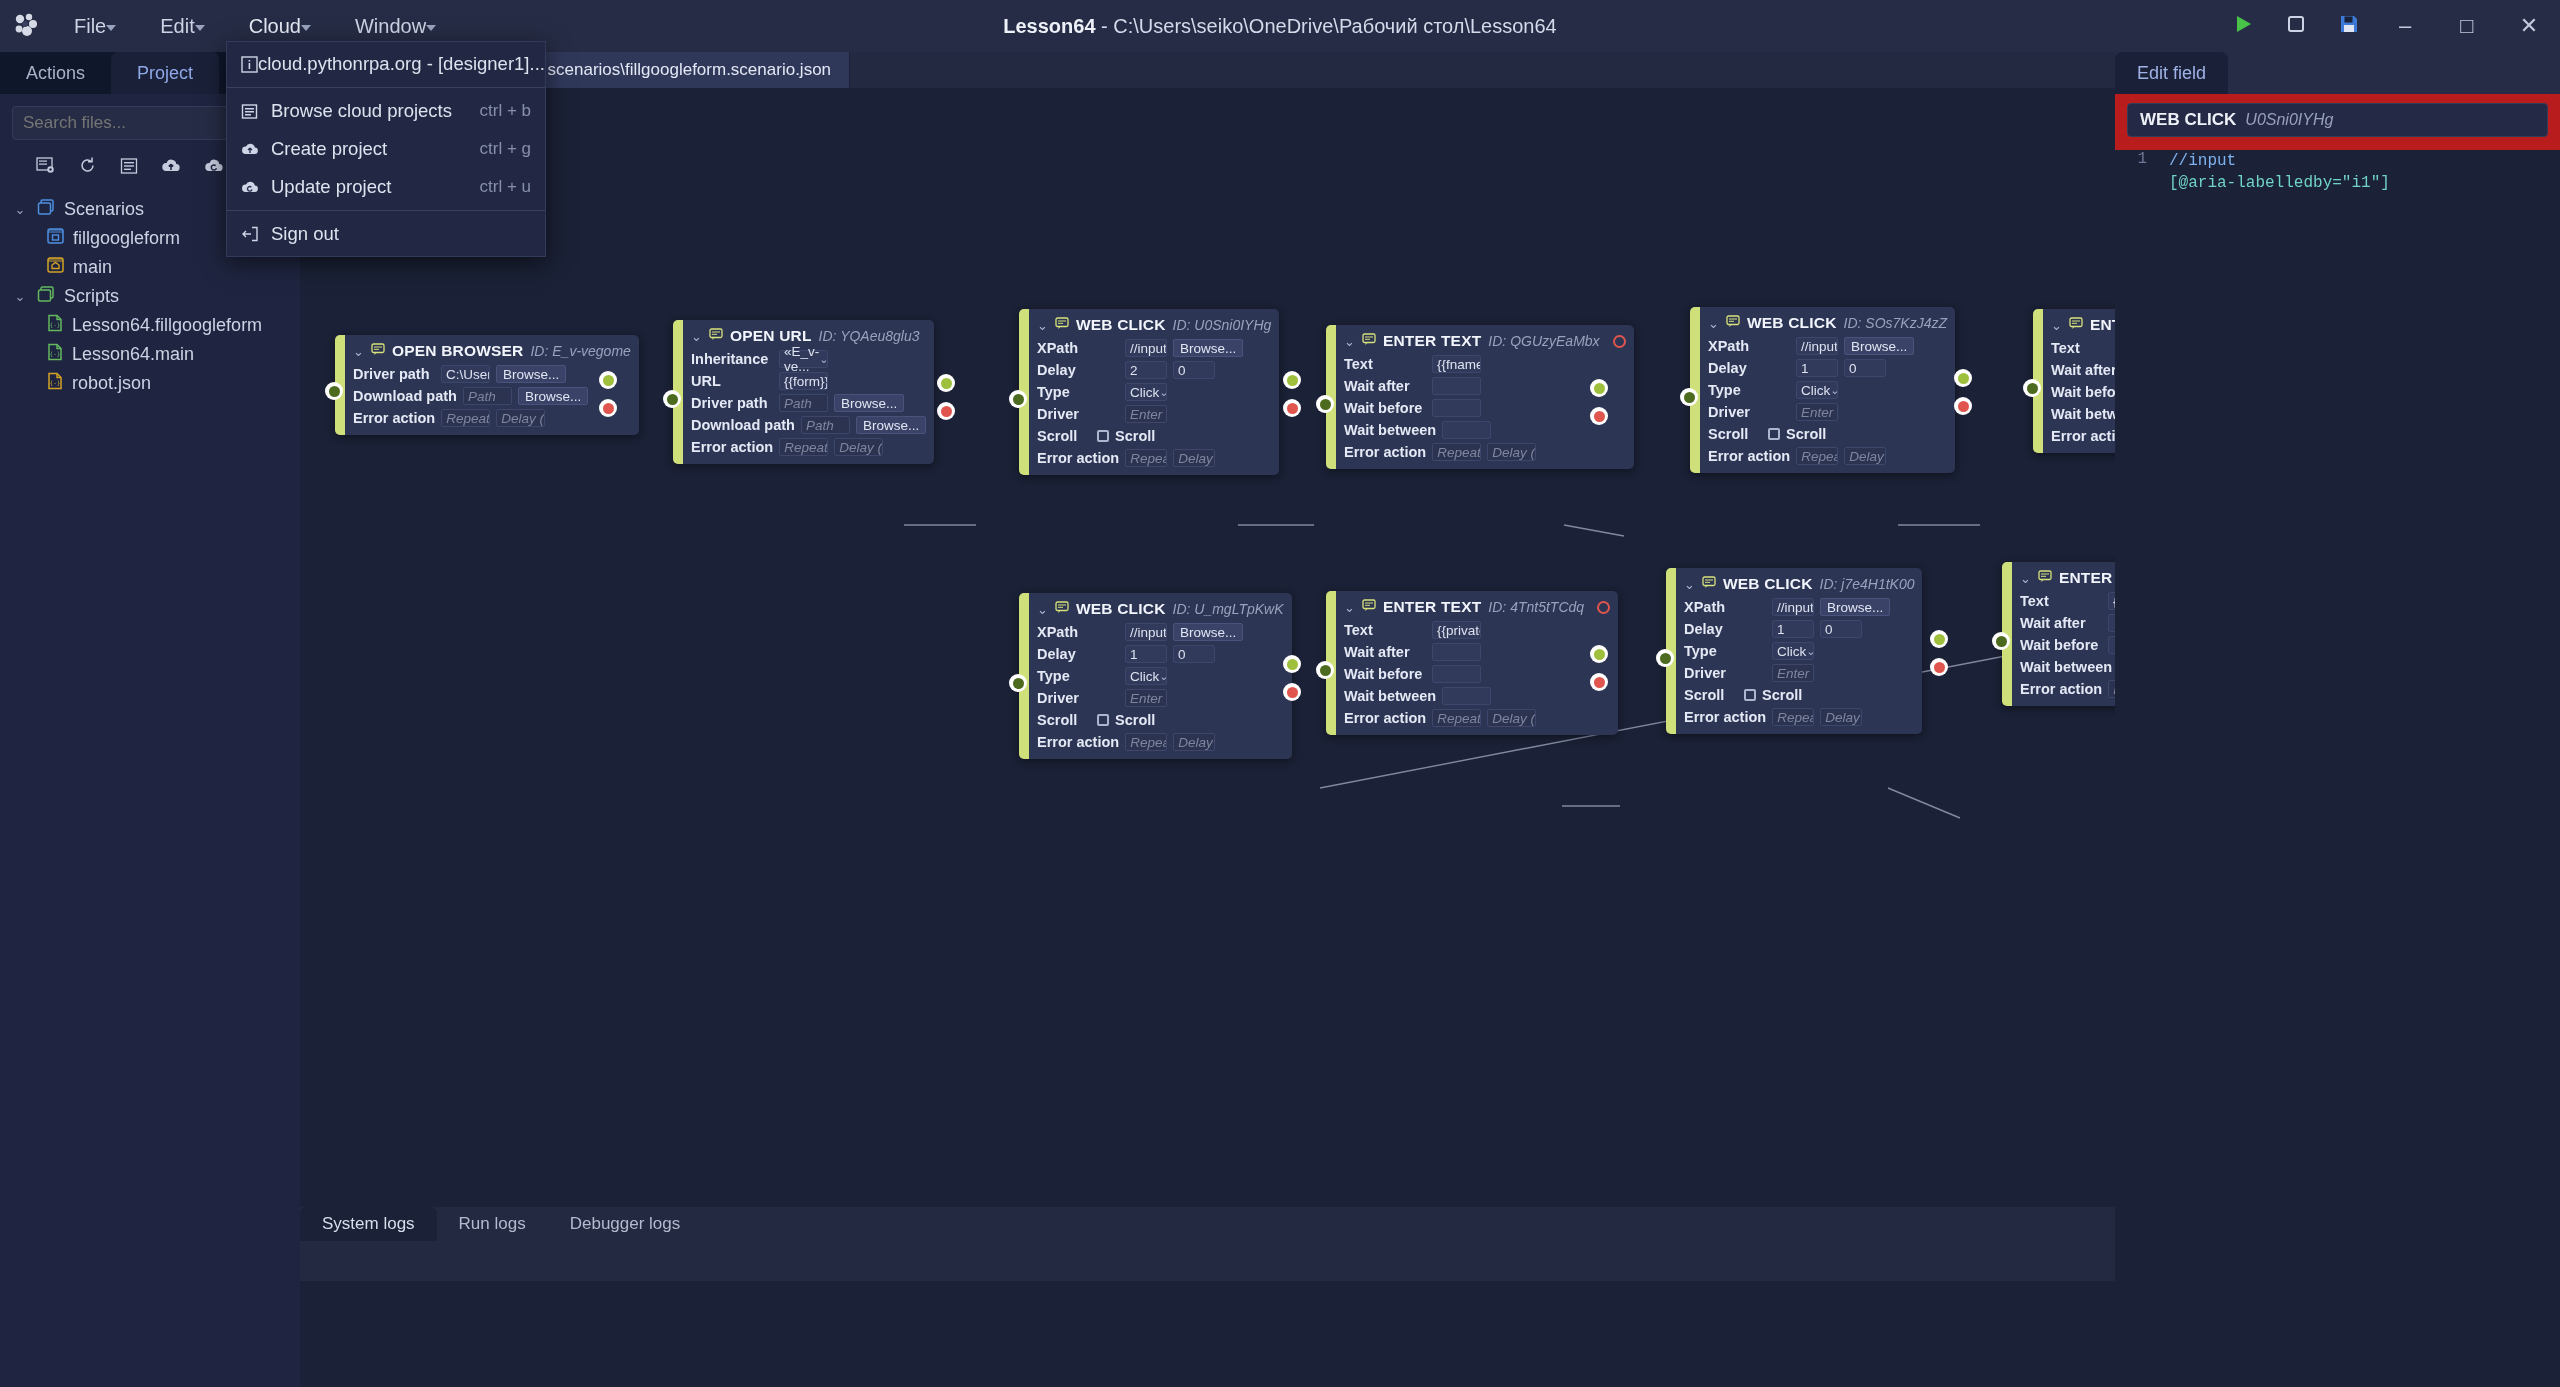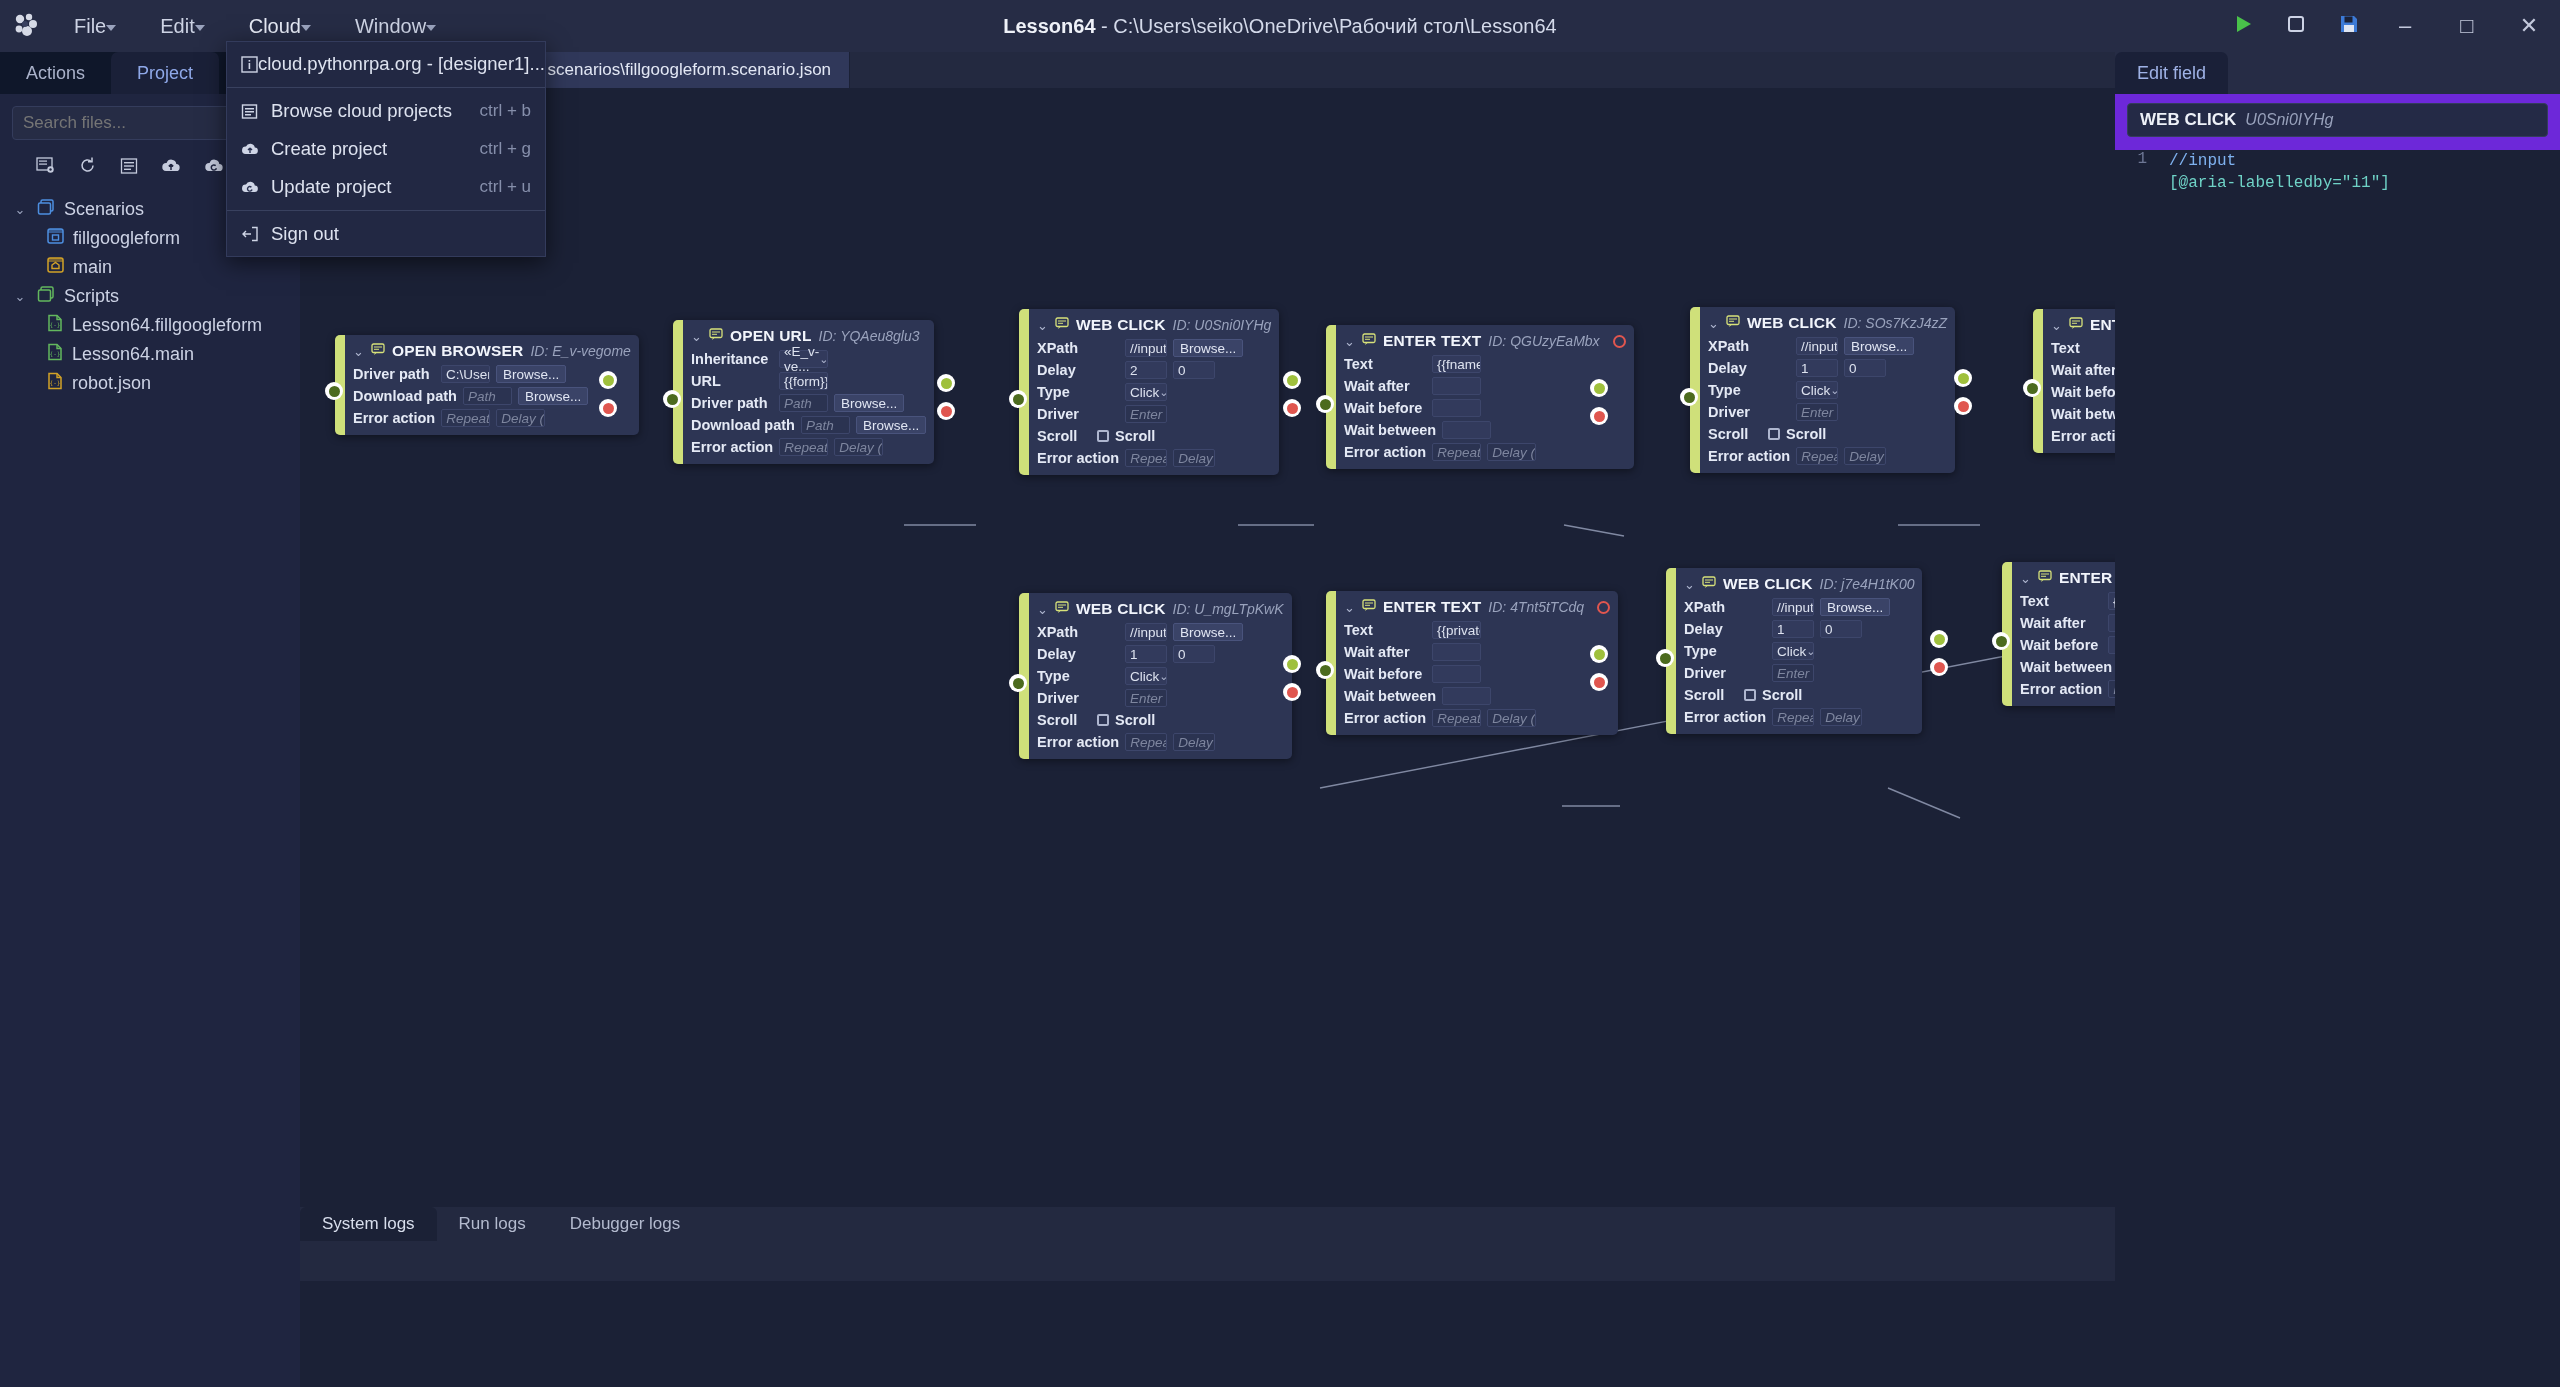--- a/index.html
+++ b/index.html
@@ -106,21 +106,21 @@
   .btab { padding:0 22px; height:34px; display:flex; align-items:center; font-size:17px; color:#b3bace; }
   .btab.active { background:#1b2136; color:#d8deec; border-top-left-radius:6px; border-top-right-radius:6px; }
   #btoolbar { height:40px; display:flex; align-items:center; padding:0 18px; gap:8px; border-bottom:1px solid #2c3350;}
   #clear-logs { display:flex; align-items:center; gap:8px; font-size:16.5px; color:#cdd3e5; }
   #search-logs { position:absolute; right:18px; top:40px; transform:translateY(-50%);
       width:200px;height:24px;background:#262c45;border:1px solid #343c5c;border-radius:3px;
       color:#7e869f;font-size:14px;padding:0 8px; font-family:"Liberation Sans",sans-serif;}
   #logbody { position:absolute; left:0; right:0; top:74px; bottom:0; background:#1b2136; }
 
   
-  #right { position:absolute; right:0; top:52px; width:445px; bottom:0; background:#6d28d9; }
+  #right { position:absolute; right:0; top:52px; width:445px; bottom:0; background:#b91c1c; }
   #rtabs { display:flex; height:42px; background:#262c45; }
   .rtab { padding:0 22px; height:42px; display:flex; align-items:center; font-size:18px; color:#9fb2e6; }
   .rtab.active { background:#1a2038; border-top-left-radius:7px; border-top-right-radius:7px; }
   #field-hdr { margin:9px 12px; height:34px; background:#242a46; border:1px solid #343c5c; border-radius:4px;
                display:flex; align-items:center; gap:9px; padding:0 12px;}
   #field-hdr .t { font-weight:bold; font-size:17px; color:#eef1f8; }
   #field-hdr .i { font-style:italic; font-size:16px; color:#98a1bb; }
   #code { position:absolute; left:0; right:0; top:98px; bottom:0; background:#1b2136;
           font-family:"Liberation Mono", monospace; font-size:16px; display:flex; }
   #gutter { width:40px; text-align:right; padding-right:8px; color:#6d7характ; }

